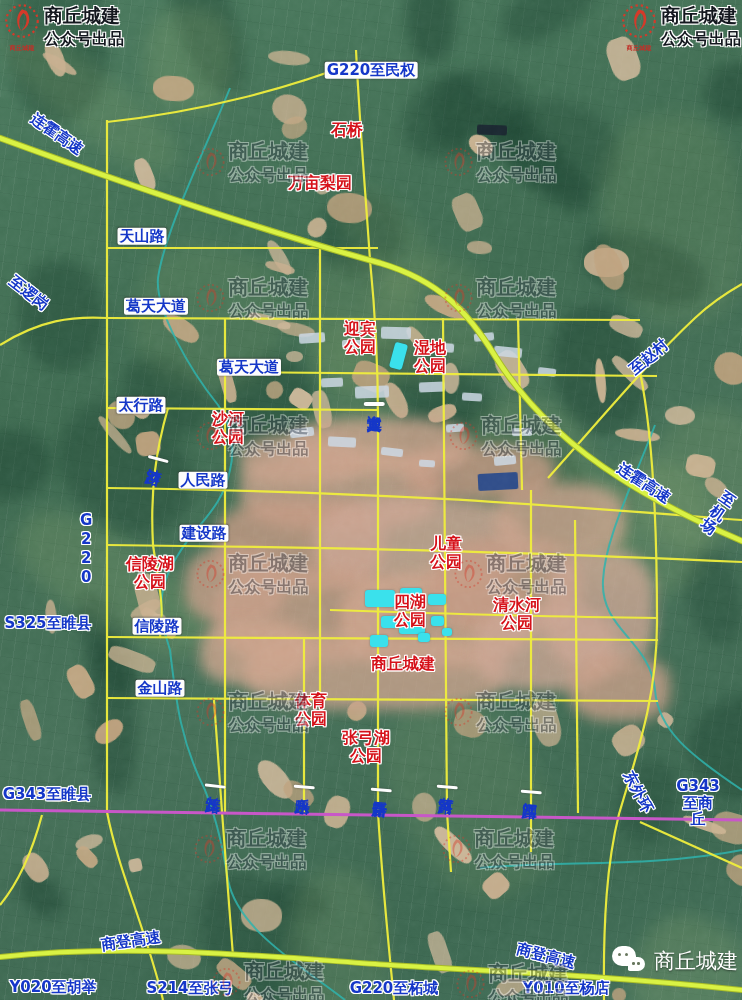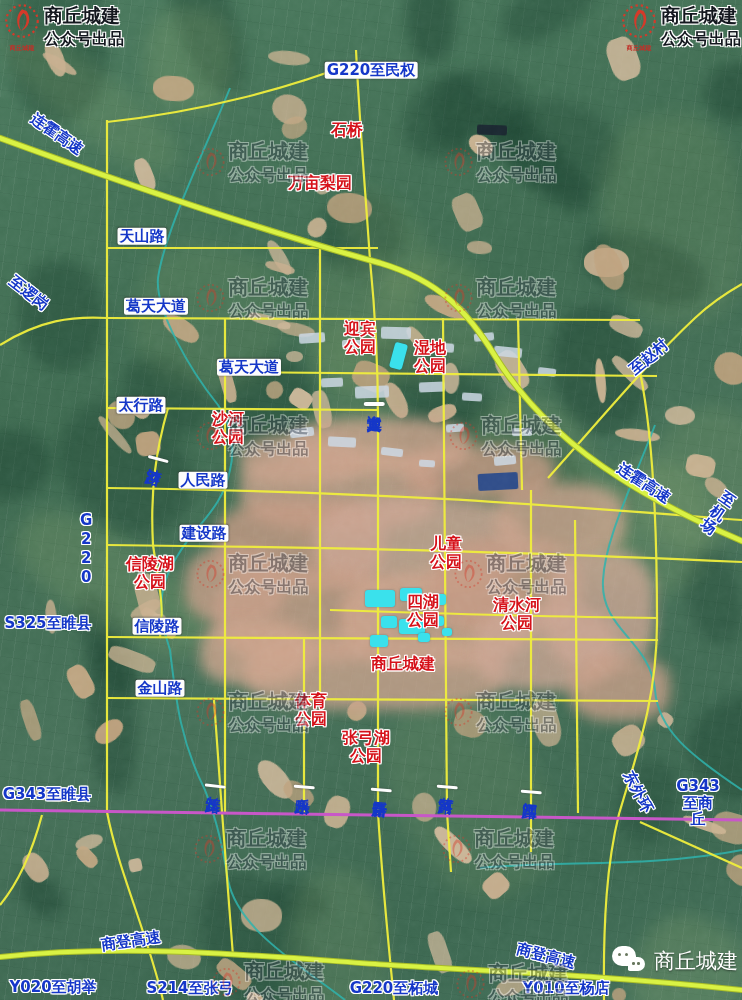--- a/index.html
+++ b/index.html
@@ -332,21 +332,21 @@
       <div class="lb park" style="left: 360px; top: 338px; --r: 0deg;">迎宾
 公园</div>
       <div class="lb park" style="left: 430px; top: 357px; --r: 0deg;">湿地
 公园</div>
       <div class="lb park" style="left: 228px; top: 428px; --r: 0deg;">沙河
 公园</div>
       <div class="lb park" style="left: 150px; top: 573px; --r: 0deg;">信陵湖
 公园</div>
       <div class="lb park" style="left: 446px; top: 553px; --r: 0deg;">儿童
 公园</div>
-      <div class="lb park" style="left: 423px; top: 611px; --r: 0deg;">四湖
+      <div class="lb park" style="left: 410px; top: 611px; --r: 0deg;">四湖
 公园</div>
       <div class="lb park" style="left: 517px; top: 614px; --r: 0deg;">清水河
 公园</div>
       <div class="lb park" style="left: 403px; top: 664px; --r: 0deg;">商丘城建</div>
       <div class="lb park" style="left: 311px; top: 710px; --r: 0deg;">体育
 公园</div>
       <div class="lb park" style="left: 366px; top: 747px; --r: 0deg;">张弓湖
 公园</div>
     </div>
   <div class="layer" id="wms">

